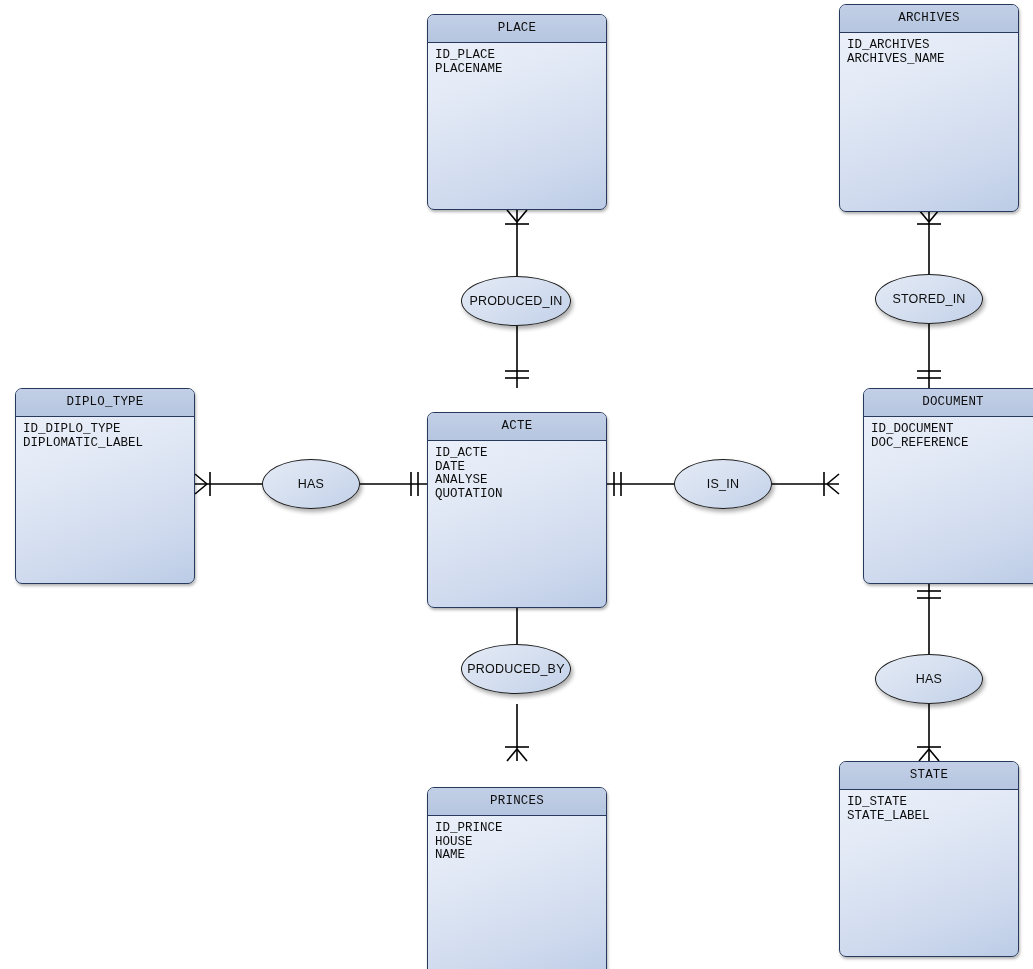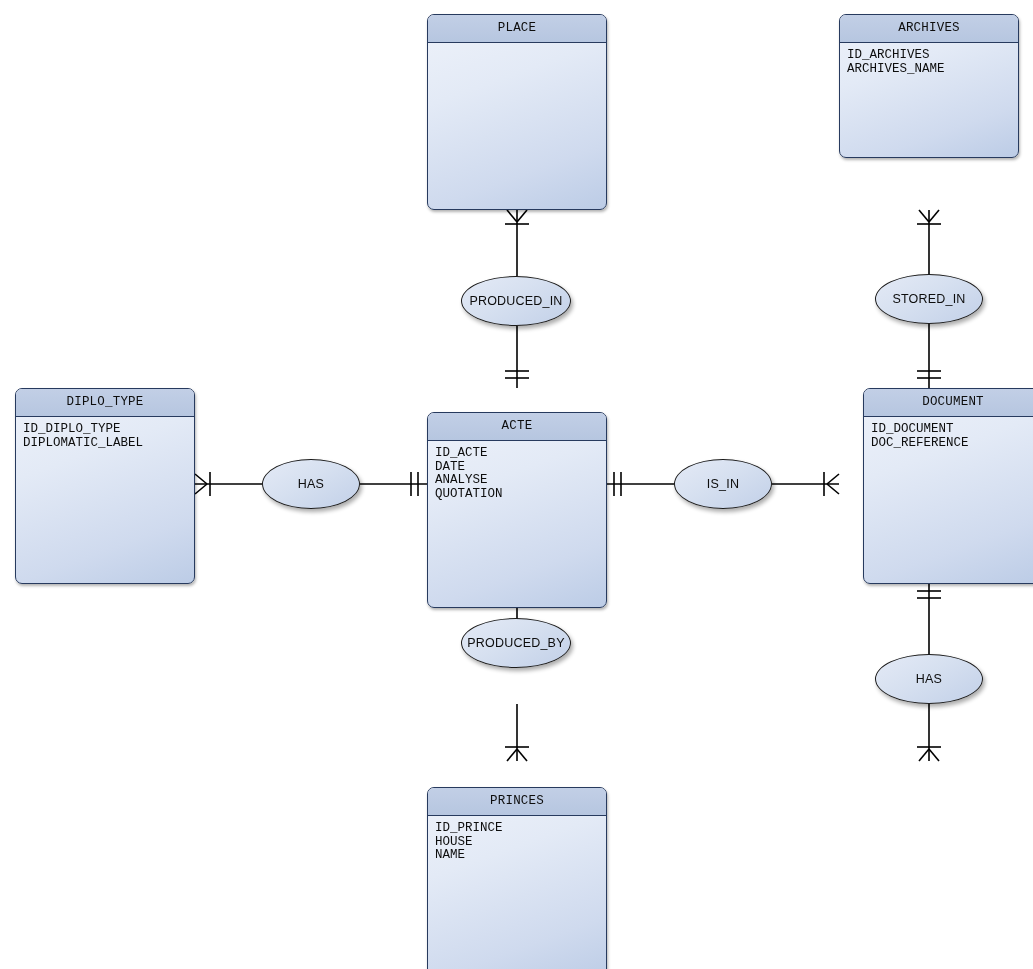--- a/index.html
+++ b/index.html
@@ -138,23 +138,27 @@
         <line x1="919" y1="761" x2="929" y2="749"></line>
         <line x1="939" y1="761" x2="929" y2="749"></line>
         <line x1="917" y1="747" x2="941" y2="747"></line>
       </g>
 
     </g>
   </svg>
 
   <div class="entity" style="left:427px;top:14px;width:180px;height:196px;">
     <div class="ehead">PLACE</div>
-  </div>
-
-  <div class="entity" style="left:839px;top:14px;width:180px;height:144px;">
+    <div class="eattrs">
+      <div>ID_PLACE</div>
+      <div>PLACENAME</div>
+    </div>
+  </div>
+
+  <div class="entity" style="left:839px;top:4px;width:180px;height:208px;">
     <div class="ehead">ARCHIVES</div>
     <div class="eattrs">
       <div>ID_ARCHIVES</div>
       <div>ARCHIVES_NAME</div>
     </div>
   </div>
 
   <div class="entity" style="left:15px;top:388px;width:180px;height:196px;">
     <div class="ehead">DIPLO_TYPE</div>
     <div class="eattrs">
@@ -183,38 +187,45 @@
 
   <div class="entity" style="left:427px;top:787px;width:180px;height:196px;">
     <div class="ehead">PRINCES</div>
     <div class="eattrs">
       <div>ID_PRINCE</div>
       <div>HOUSE</div>
       <div>NAME</div>
     </div>
   </div>
 
+  <div class="entity" style="left:839px;top:761px;width:180px;height:196px;">
+    <div class="ehead">STATE</div>
+    <div class="eattrs">
+      <div>ID_STATE</div>
+      <div>STATE_LABEL</div>
+    </div>
+  </div>
 
   <div class="rel" style="left:461px;top:276px;width:110px;height:50px;">
     <span>PRODUCED_IN</span>
   </div>
 
   <div class="rel" style="left:875px;top:274px;width:108px;height:50px;">
     <span>STORED_IN</span>
   </div>
 
   <div class="rel" style="left:262px;top:459px;width:98px;height:50px;">
     <span>HAS</span>
   </div>
 
   <div class="rel" style="left:674px;top:459px;width:98px;height:50px;">
     <span>IS_IN</span>
   </div>
 
-  <div class="rel" style="left:461px;top:618px;width:110px;height:50px;justify-content:center;">
+  <div class="rel" style="left:461px;top:644px;width:110px;height:50px;justify-content:center;">
     <span>PRODUCED_BY</span>
   </div>
 
   <div class="rel" style="left:875px;top:654px;width:108px;height:50px;">
     <span>HAS</span>
   </div>
 
 </div>
 
 </body></html>

